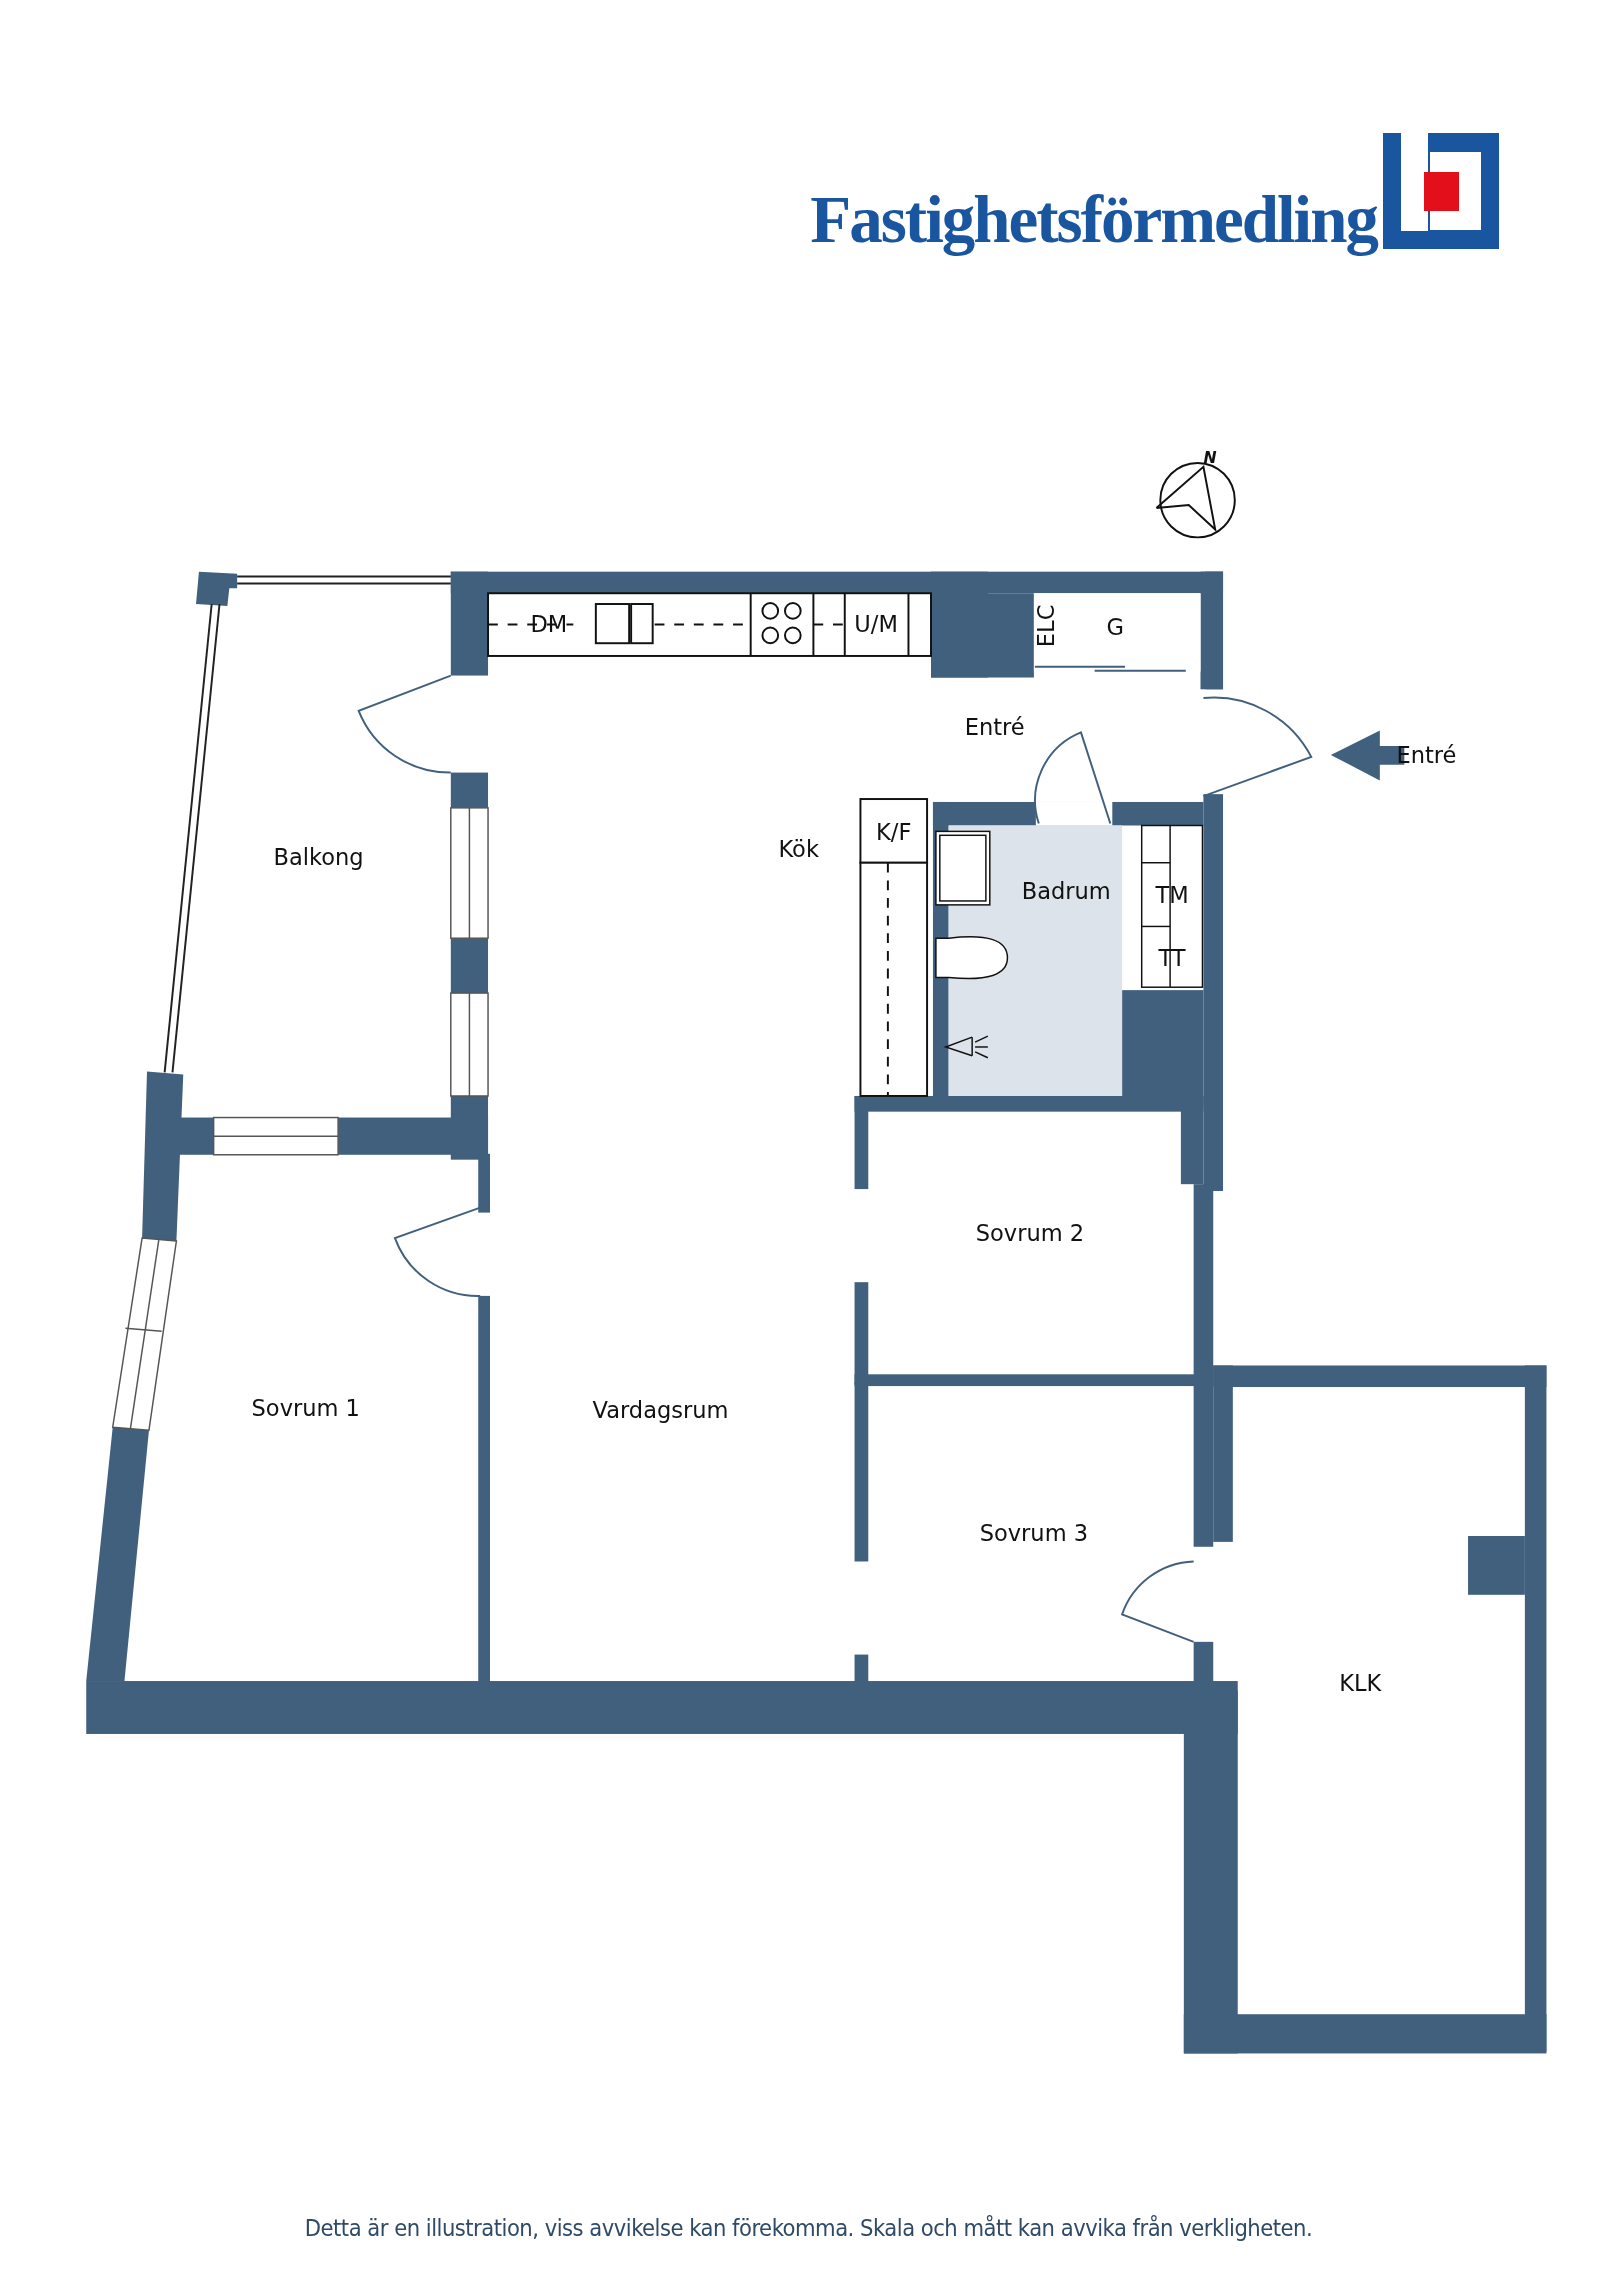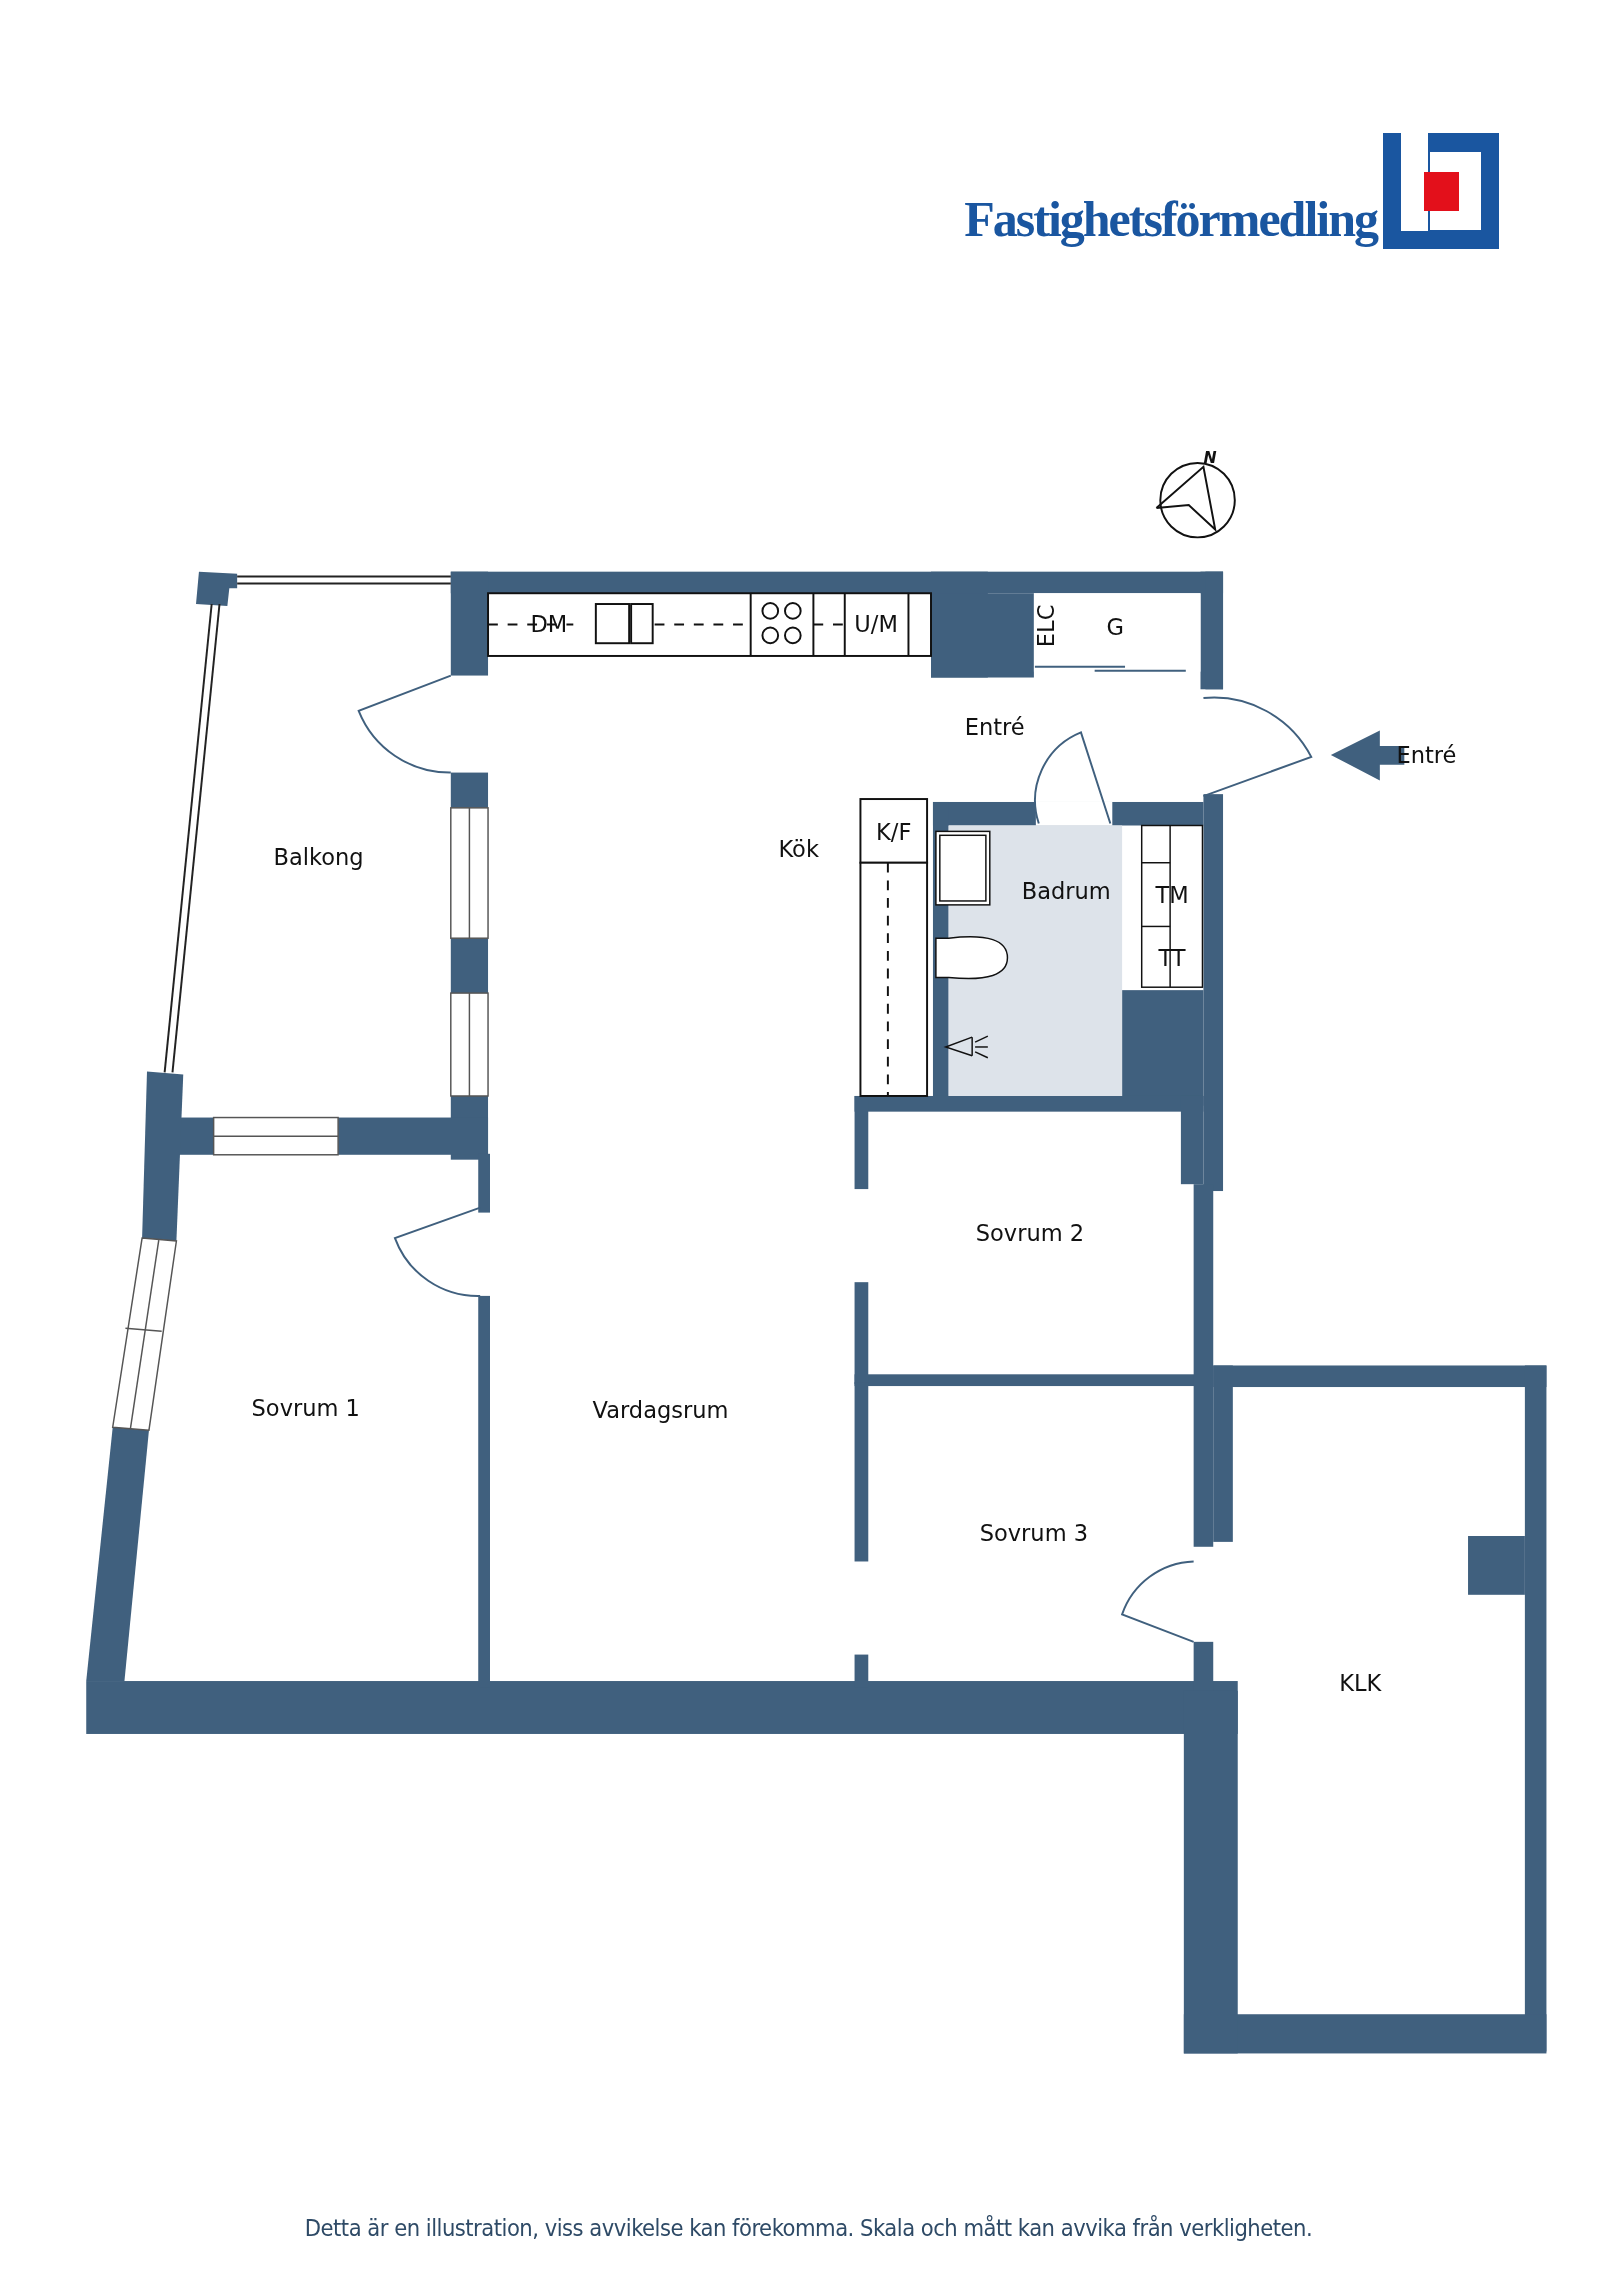--- a/index.html
+++ b/index.html
@@ -1,20 +1,20 @@
 <!DOCTYPE html>
 <html><head>
 <meta charset="utf-8">
 <style>
   html, body { margin: 0; padding: 0; background: #ffffff; }
   body { width: 1617px; height: 2288px; position: relative; overflow: hidden; font-family: "DejaVu Sans", sans-serif; }
   .logo { position: absolute; left: 720px; top: 125px; width: 784px; height: 147px; }
   .logo-text { position: absolute; right: 127px; font-family: "Liberation Serif", serif; font-weight: bold; color: #1a56a0; letter-spacing: -2px; white-space: nowrap; }
   .logo-line1 { top: 0px; font-size: 67px; line-height: 67px; }
-  .logo-line2 { top: 61px; font-size: 50px; line-height: 67px; }
+  .logo-line2 { top: 61px; font-size: 67px; line-height: 67px; }
   .logo-mark { position: absolute; right: 4.9px; top: 7.8px; width: 116px; height: 116px; background: #1a56a0; }
   .logo-mark .cut2 { position: absolute; left: 47px; top: 19.6px; width: 51px; height: 78px; background: #fff; }
   .logo-mark .red { position: absolute; left: 41px; top: 39px; width: 35px; height: 39px; background: #e3101b; }
   .logo-mark .blk { position: absolute; left: 17.6px; top: 0px; width: 27.4px; height: 98px; background: #fff; }
   svg.plan { position: absolute; left: 0; top: 0; }
   .label { font-family: "DejaVu Sans", sans-serif; font-size: 23px; fill: #111; }
   .footer { position: absolute; left: 0; width: 1617px; top: 2196px; text-align: center; font-family: "DejaVu Sans Condensed", "DejaVu Sans", sans-serif; font-size: 23.5px; color: #2e4a66; letter-spacing: -0.5px; margin-top: 18px; }
 </style>
 </head>
 <body>

